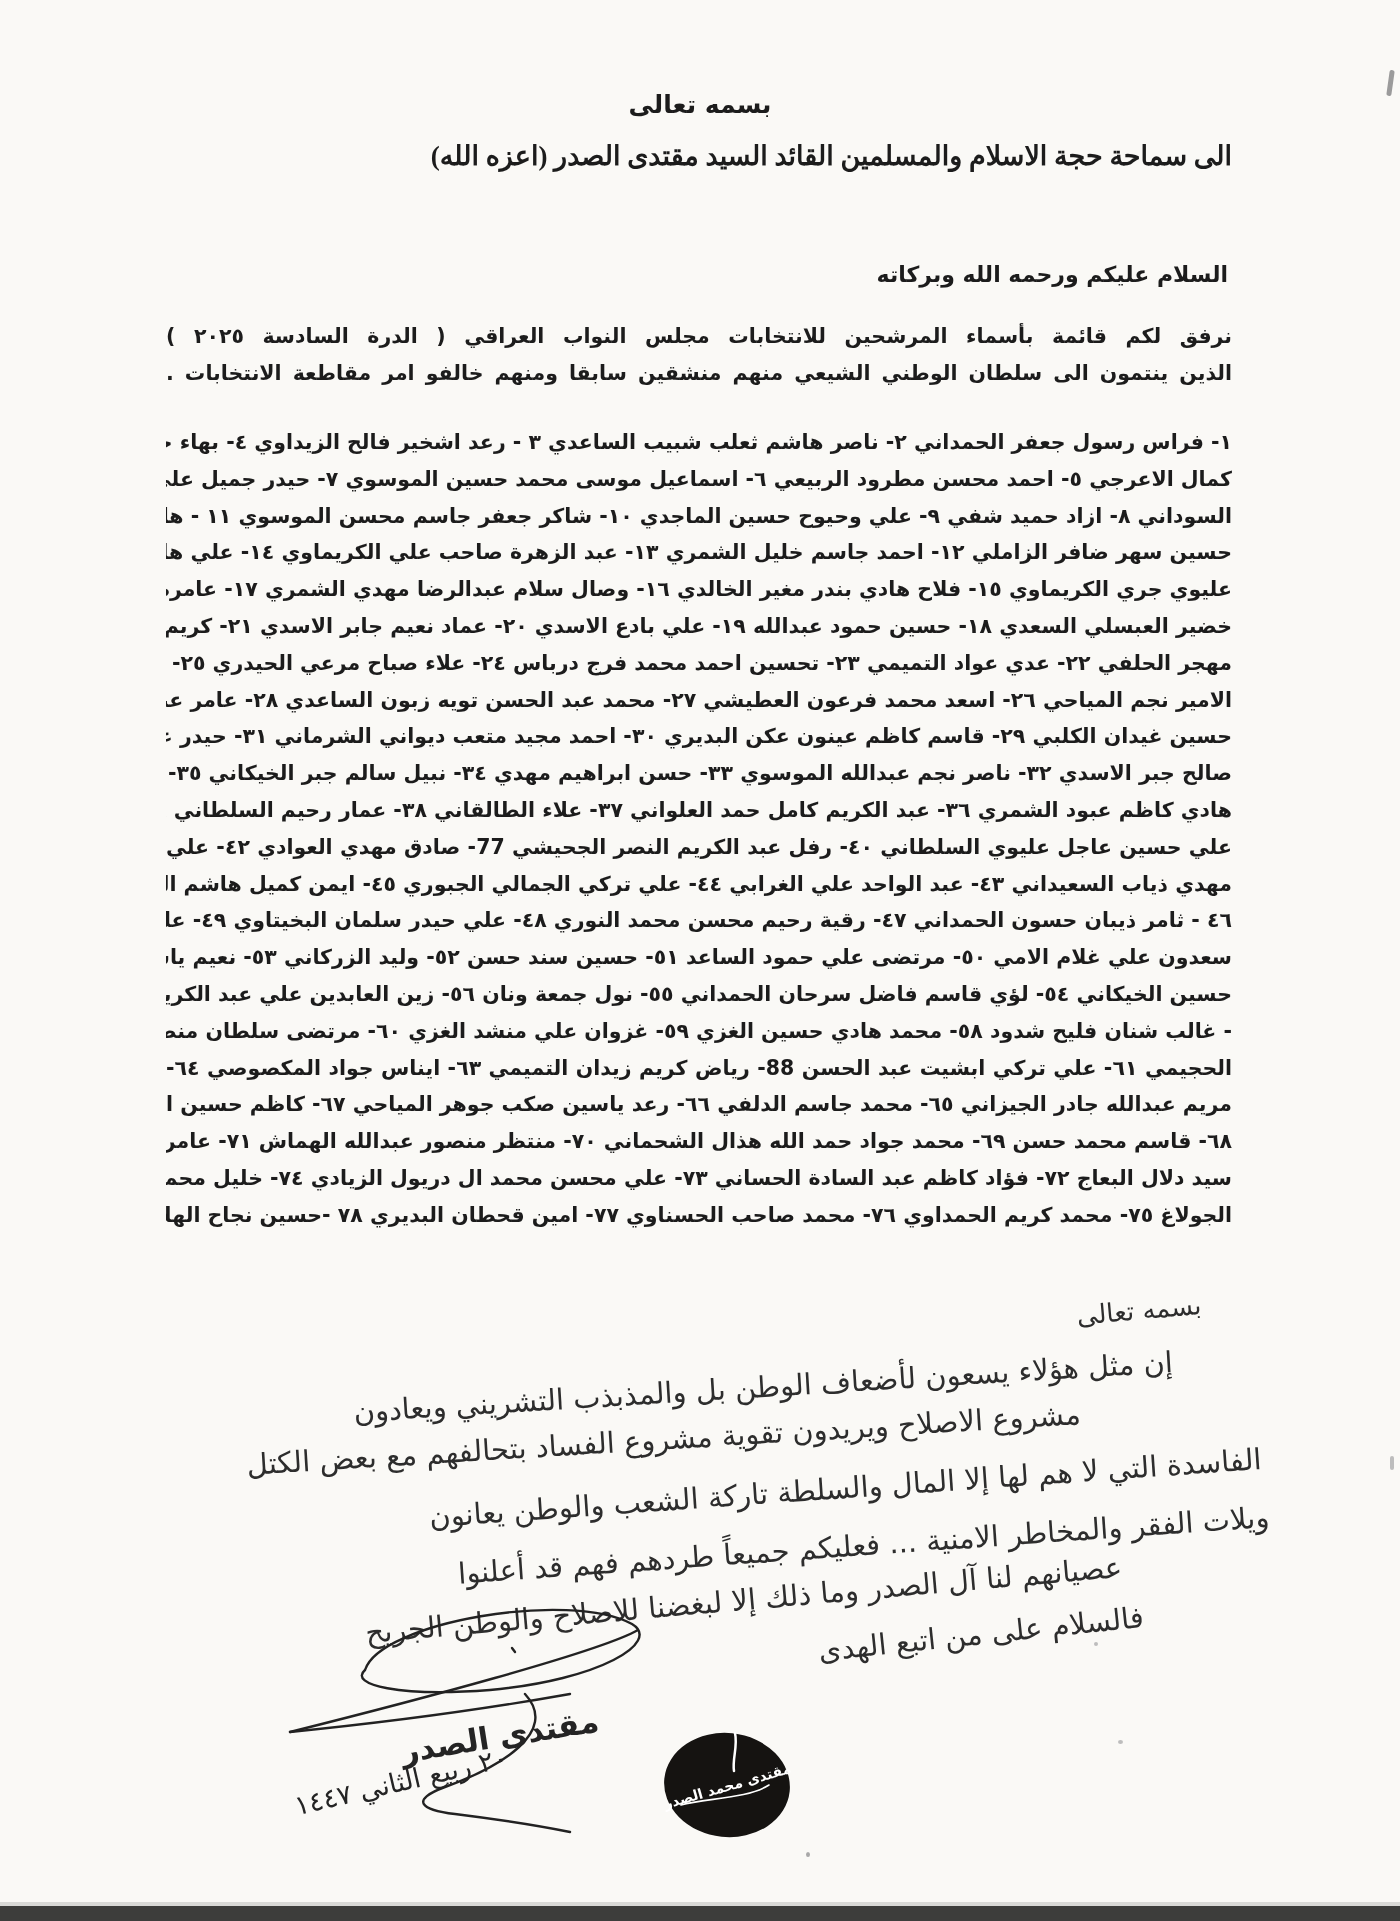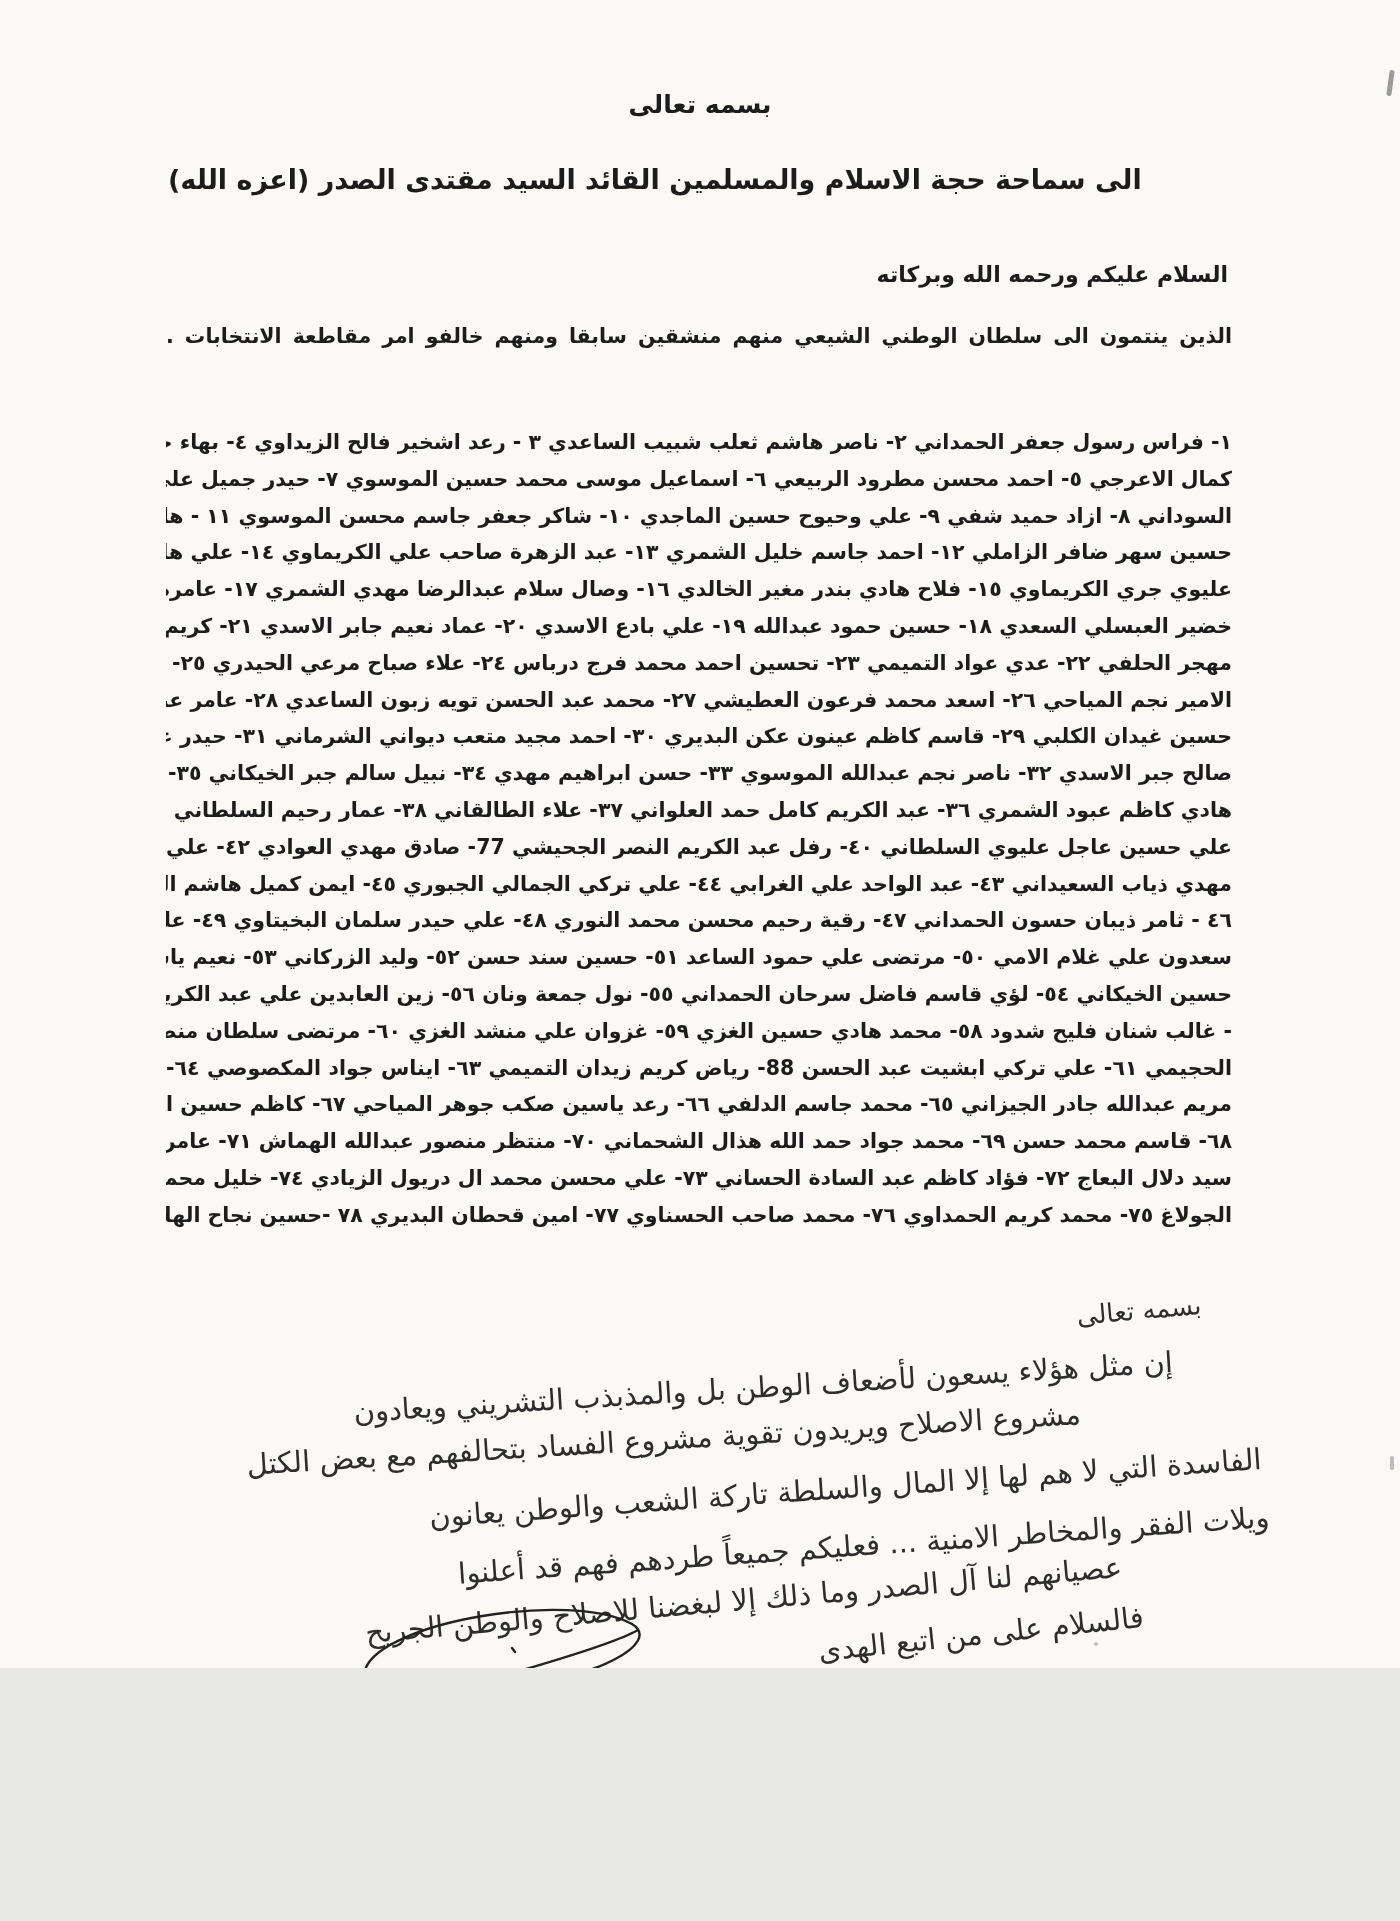--- a/index.html
+++ b/index.html
@@ -1,33 +1,33 @@
 <!DOCTYPE html>
 <html lang="ar" dir="rtl"><head>
 <meta charset="utf-8">
 <style>
   html,body{margin:0;padding:0;background:#e8e8e6;}
   .page{
     position:relative;
-    width:1400px;height:1668px;
+    width:1400px;height:1921px;
     margin:0 auto;
     background:#faf9f6;
     overflow:hidden;
     font-family:"DejaVu Sans", sans-serif;
     direction:rtl;
     color:#1c1c1c;
   }
   .printed{font-weight:bold;color:#1c1c1c;}
   .title{
     position:absolute;top:90px;right:168px;width:1064px;
     text-align:center;font-size:25px;font-weight:bold;
   }
   .addressee{
-    position:absolute;top:164px;right:168px;width:1064px;
-    text-align:left;font-size:27px;font-weight:bold;
+    position:absolute;top:140px;right:168px;width:1064px;
+    text-align:right;font-size:27px;font-weight:bold;font-family:Liberation Serif, serif;
   }
   .salutation{
     position:absolute;top:262px;right:172px;width:1060px;
     font-size:22px;font-weight:bold;
   }
   .intro{
     position:absolute;top:318px;right:168px;width:1066px;
   }
   .intro .ln{
     font-size:20.5px;font-weight:bold;line-height:37px;height:37px;
@@ -69,20 +69,21 @@
 
 <div class="page">
 
   <div class="title printed">بسمه تعالى</div>
 
   <div class="addressee printed">الى سماحة حجة الاسلام والمسلمين القائد السيد مقتدى الصدر (اعزه الله)</div>
 
   <div class="salutation printed">السلام عليكم ورحمه الله وبركاته</div>
 
   <div class="intro">
+    <div class="ln">نرفق لكم قائمة بأسماء المرشحين للانتخابات مجلس النواب العراقي ( الدرة السادسة ٢٠٢٥ )</div>
     <div class="ln">الذين ينتمون الى سلطان الوطني الشيعي منهم منشقين سابقا ومنهم خالفو امر مقاطعة الانتخابات .</div>
   </div>
 
   <div class="list">
     <div class="ln">١- فراس رسول جعفر الحمداني ٢- ناصر هاشم ثعلب شبيب الساعدي ٣ - رعد اشخير فالح الزيداوي ٤- بهاء حسين</div>
     <div class="ln">كمال الاعرجي ٥- احمد محسن مطرود الربيعي ٦- اسماعيل موسى محمد حسين الموسوي ٧- حيدر جميل علي</div>
     <div class="ln">السوداني ٨- ازاد حميد شفي ٩- علي وحيوح حسين الماجدي ١٠- شاكر جعفر جاسم محسن الموسوي ١١ - هادي</div>
     <div class="ln">حسين سهر ضافر الزاملي ١٢- احمد جاسم خليل الشمري ١٣- عبد الزهرة صاحب علي الكريماوي ١٤- علي هلال</div>
     <div class="ln">عليوي جري الكريماوي ١٥- فلاح هادي بندر مغير الخالدي ١٦- وصال سلام عبدالرضا مهدي الشمري ١٧- عامرة</div>
     <div class="ln">خضير العبسلي السعدي ١٨- حسين حمود عبدالله ١٩- علي بادع الاسدي ٢٠- عماد نعيم جابر الاسدي ٢١- كريم</div>

